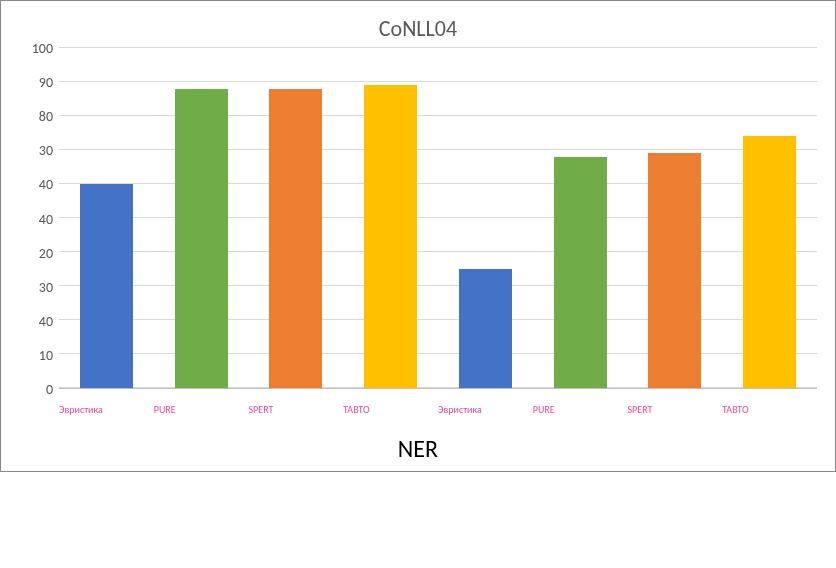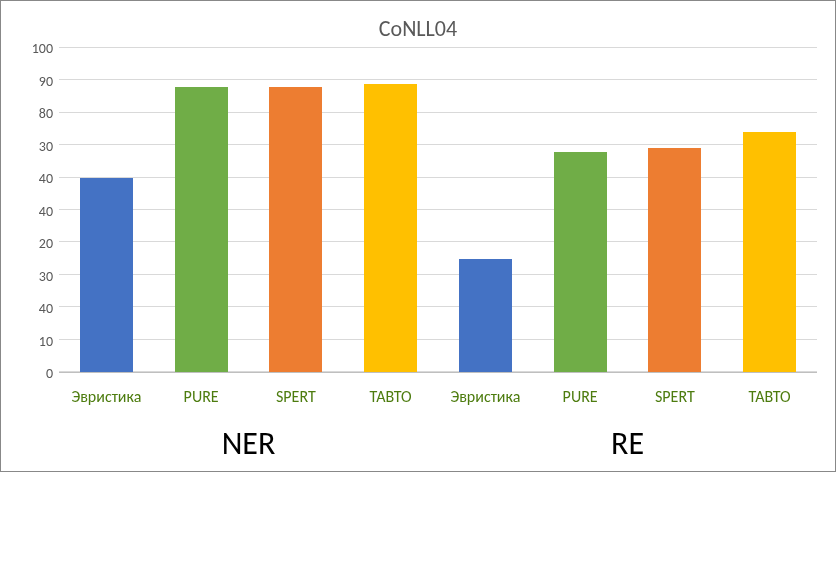--- a/index.html
+++ b/index.html
@@ -98,27 +98,27 @@
     flex-direction: column;
     align-items: stretch;
   }
   .bar-labels-row {
     display: flex;
     flex-direction: row;
     margin-top: 4px;
   }
   .bar-label {
     flex: 1 1 0;
-    text-align: center;
-    font-size: 16px;
-    color: #4d7c0f;
+    text-align: left;
+    font-size: 10px;
+    color: #ec4899;
   }
   .group-label {
-    text-align: center;
-    font-size: 32px;
+    text-align: right;
+    font-size: 24px;
     color: #000;
     margin-top: 18px;
     margin-bottom: 8px;
   }
 </style>
 </head>
 <body>
 
 <div class="chart-frame">
   <div class="title">CoNLL04</div>
@@ -194,17 +194,16 @@
           </div>
           <div class="group-label">NER</div>
         </div>
         <div class="x-group">
           <div class="bar-labels-row">
             <div class="bar-label">Эвристика</div>
             <div class="bar-label">PURE</div>
             <div class="bar-label">SPERT</div>
             <div class="bar-label">TABTO</div>
           </div>
-          <div class="group-label">RE</div>
         </div>
       </div>
   </div>
 </div>
 
 </body></html>

